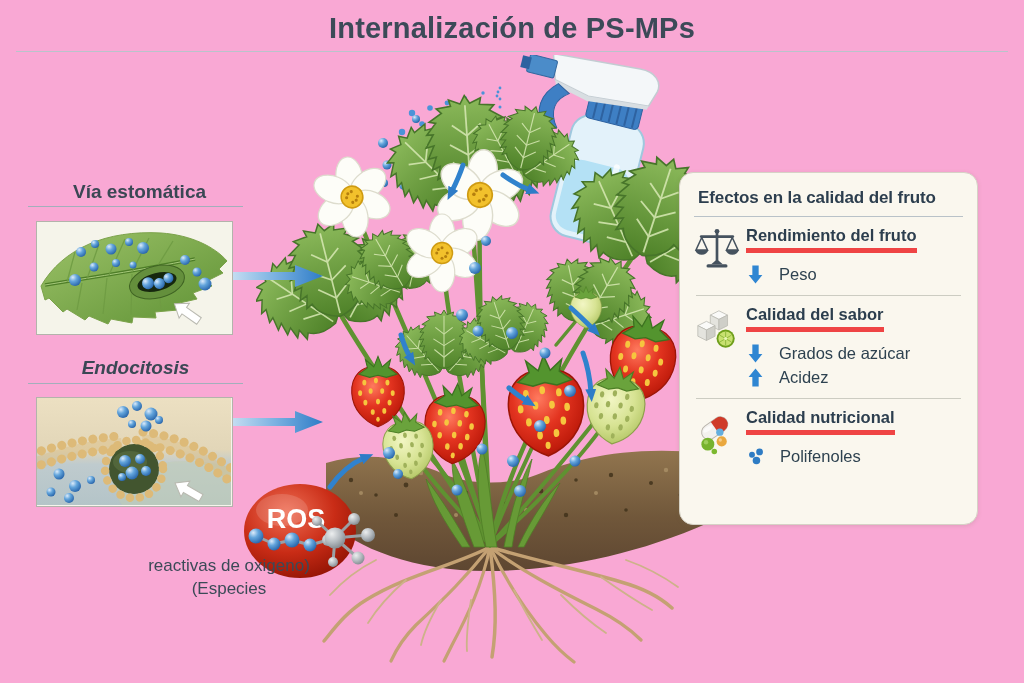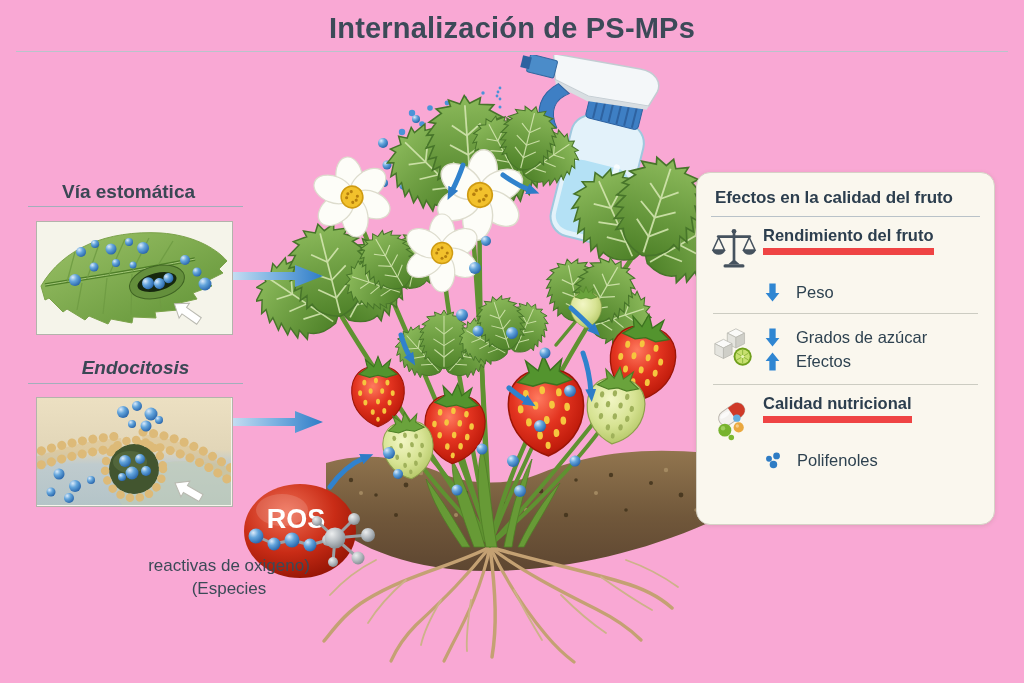--- a/index.html
+++ b/index.html
@@ -10,30 +10,30 @@
   #main-title{left:0;top:12px;width:1024px;text-align:center;font-size:29px;font-weight:700;color:#3c4a58;letter-spacing:.2px;}
   #title-rule{left:16px;top:51px;width:992px;height:1px;background:#b9c3cb;}
   
   .path-label{width:215px;text-align:center;font-size:19px;font-weight:700;color:#3a4754;}
   .path-rule{width:215px;height:1px;background:#a2afbb;}
   .inset-frame{border:1.5px solid #b3b3ab;background:#f6f5ec;box-sizing:border-box;}
   .inset-frame svg{display:block;}
   
   #ros-caption{left:140px;top:554px;width:178px;text-align:center;font-size:17px;line-height:23px;color:#3b4a57;}
   
-  #effects-panel{left:696px;top:172px;width:299px;height:353px;box-sizing:border-box;
+  #effects-panel{left:679px;top:172px;width:299px;height:353px;box-sizing:border-box;
      background:#faf7ee;border:1.5px solid #d6d2c6;border-radius:14px;
      box-shadow:0 1px 4px rgba(120,110,90,.18);padding:13px 14px 10px 14px;}
   #effects-title{font-size:17px;font-weight:700;color:#2c3e4e;padding:2px 2px 8px 4px;
      border-bottom:1px solid #b9c2c8;letter-spacing:-.1px;}
   .section{display:flex;align-items:flex-start;margin-top:9px;}
   .section-icon{width:52px;flex:0 0 52px;padding-top:2px;}
   .section-body{flex:1;}
   .section-heading{display:inline-block;font-size:16.5px;font-weight:700;color:#2c3e4e;
-     border-bottom:7px solid #ef4444;padding-bottom:3px;margin-bottom:23px;}
+     border-bottom:5px solid #ef4444;padding-bottom:3px;margin-bottom:7px;}
   .item{display:flex;align-items:center;gap:16px;font-size:16.5px;color:#2e4250;margin:5px 0 0 2px;}
   .divider{height:1px;background:#ccccc2;margin:11px 2px 0 2px;}
   svg text{font-family:"Liberation Sans","DejaVu Sans",sans-serif;}
 </style>
 </head>
 <body>
 
 <div id="canvas">
 
   <svg width="0" height="0" style="position:absolute">
@@ -378,21 +378,21 @@
       <path marker-end="url(#ah)" d="M207,110 C203,122 199,130 196,136"></path>
       <path marker-end="url(#ah)" d="M247,120 C258,128 266,132 274,135"></path>
       <path marker-end="url(#ah)" d="M315,253 C325,262 331,268 337,274"></path>
       <path marker-end="url(#ah)" d="M145,280 C148,290 151,297 154,302"></path>
       <path marker-end="url(#ah)" d="M253,333 C261,340 266,343 271,346"></path>
       <path marker-end="url(#ah)" d="M327,298 C332,312 334,324 335,337"></path>
       <path marker-end="url(#ah)" d="M74,432 C84,418 96,408 108,403"></path>
     </g>
   </svg>
 
-  <div class="abs path-label" style="left:21px;top:181px;">Vía estomática</div>
+  <div class="abs path-label" style="left:32px;top:181px;">Vía estomática</div>
   <div class="abs path-rule" style="left:28px;top:206px;"></div>
   <div class="abs inset-frame" style="left:36px;top:221px;width:197px;height:114px;">
     <svg width="194" height="111" viewBox="0 0 194 111">
       <rect width="194" height="111" fill="#f5f4ea"></rect>
       <path fill="url(#gLeafBig)" stroke="#7ba24a" d="M4,64 C26,26 70,8 124,11 C154,13 178,25 190,39 L182,47 L186,51 L170,59 L175,64 L156,71 L160,77 L138,82 L141,88 L118,90 L119,96 L96,95 L95,101 L74,97 L71,102 L52,94 L48,98 L30,87 L26,90 L12,76 L8,78 Z"></path>
       <path d="M8,63 C50,56 100,49 158,37" fill="none" stroke="#4e7e28" stroke-width="3.5"></path>
       <path d="M8,63 C50,56 100,49 158,37" fill="none" stroke="#a7c97b" stroke-width="1"></path>
       <g stroke="#6f9c43" stroke-width="1.3" fill="none" opacity=".9">
         <path d="M30,60 L38,30"></path>
           <path d="M50,57 L62,22"></path>
@@ -561,31 +561,32 @@
           <circle cx="33" cy="32" r="7.5" fill="#c8e170"></circle>
           <g stroke="#8fb83e" stroke-width="1">
             <line x1="33" y1="25" x2="33" y2="39"></line>
               <line x1="27" y1="28.5" x2="39" y2="35.5"></line>
             <line x1="27" y1="35.5" x2="39" y2="28.5"></line>
           </g>
           <circle cx="33" cy="32" r="1.6" fill="#e9f5b5"></circle>
         </svg>
       </div>
       <div class="section-body">
+        <div class="section-heading">Calidad del sabor</div>
         <div class="item">
           <svg width="15" height="19" viewBox="0 0 14 18">
             <path d="M7,17.5 L0.5,9.5 L4,9.5 L4,0.5 L10,0.5 L10,9.5 L13.5,9.5 Z" fill="#2f86d2"></path>
           </svg>
           <span>Grados de azúcar</span>
         </div>
         <div class="item">
           <svg width="15" height="19" viewBox="0 0 14 18">
             <path d="M7,0.5 L13.5,8.5 L10,8.5 L10,17.5 L4,17.5 L4,8.5 L0.5,8.5 Z" fill="#2f86d2"></path>
           </svg>
-          <span>Efectos</span>
+          <span>Acidez</span>
         </div>
       </div>
     </div>
     <div class="divider"></div>
 
     <div class="section">
       <div class="section-icon">
         <svg width="48" height="48" viewBox="0 0 52 48">
           <g transform="rotate(-35 22 18)">
             <rect x="7" y="10" width="31" height="16" rx="8" fill="#f3f1ee" stroke="#b9b4ac"></rect>

